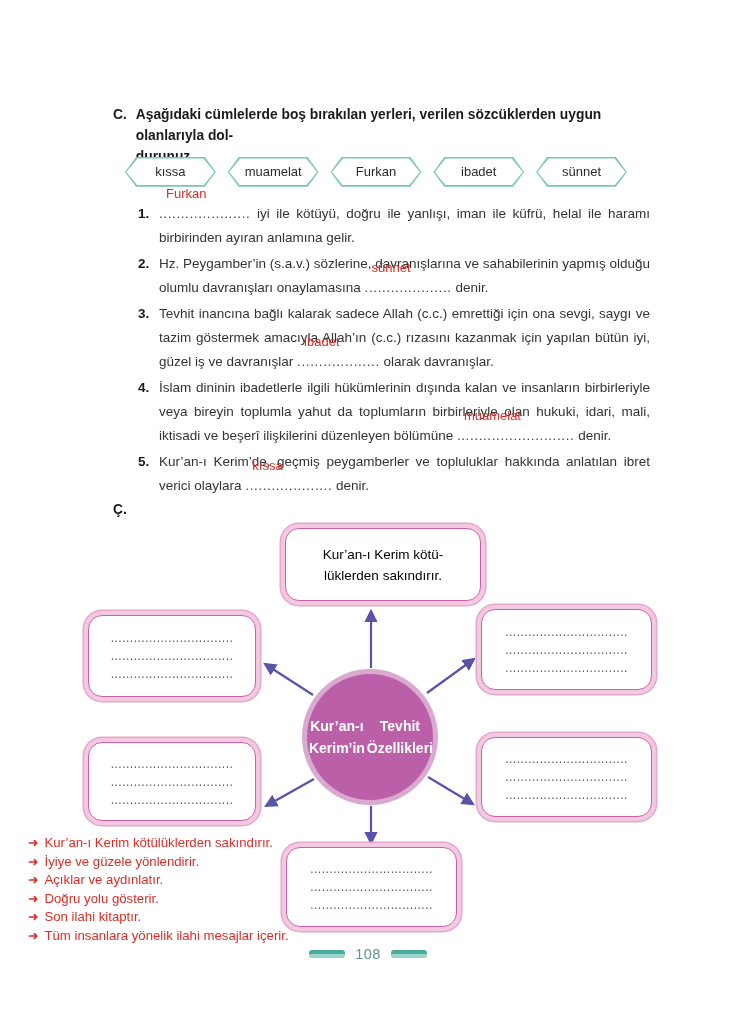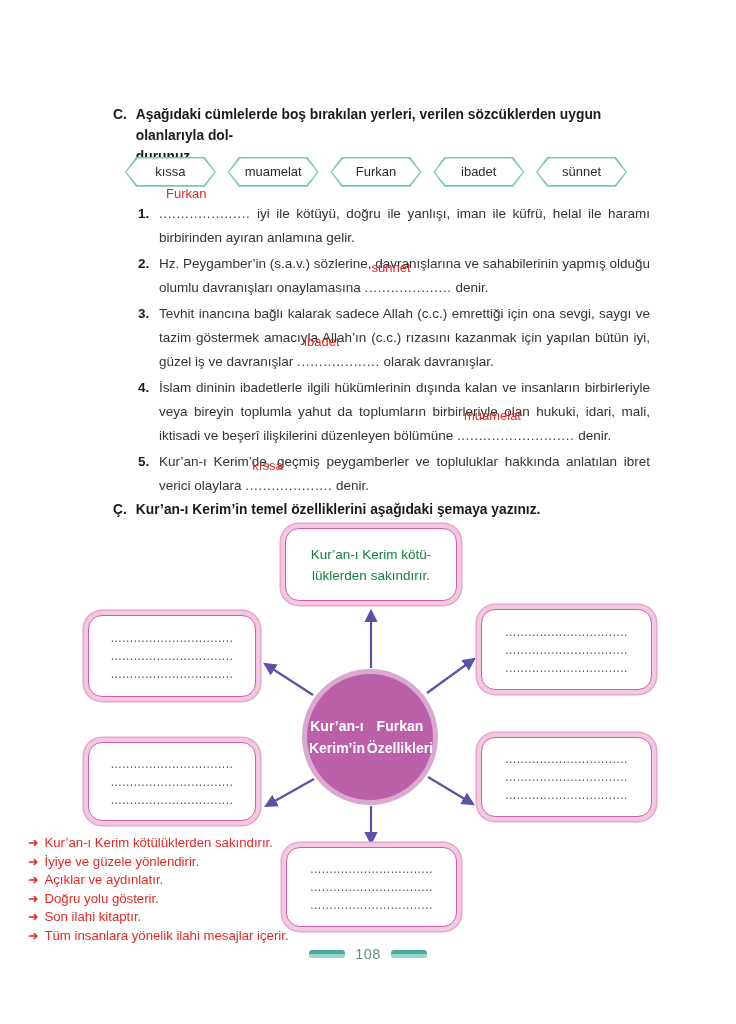--- a/index.html
+++ b/index.html
@@ -58,21 +58,21 @@
 
   
   .dbox {
     position:absolute;
     background:#fff;
     border:1.5px solid #cf5fa9;
     box-shadow:0 0 0 4px #f2c9e1, 0 0 0 5.5px #e7a6cd;
     border-radius:14px;
     display:flex; flex-direction:column; align-items:center; justify-content:center;
   }
-  .dbox-top    { left:285px; top:528px; width:172px; height:73px; font-size:13.5px; line-height:21px; color:#15803d; text-align:center; }
+  .dbox-top    { left:285px; top:528px; width:196px; height:73px; font-size:13.5px; line-height:21px; color:#000000; text-align:center; }
   .dbox-lt     { left:88px;  top:615px; width:168px; height:82px; }
   .dbox-rt     { left:481px; top:609px; width:171px; height:81px; }
   .dbox-lb     { left:88px;  top:742px; width:168px; height:79px; }
   .dbox-rb     { left:481px; top:737px; width:171px; height:80px; }
   .dbox-bottom { left:286px; top:847px; width:171px; height:80px; }
   .write-line { font-size:12px; line-height:18px; color:#555; letter-spacing:0.5px; }
 
   .circle-outer {
     position:absolute; left:302px; top:669px; width:136px; height:136px;
     border-radius:50%; background:#d9a9d0;
@@ -154,21 +154,20 @@
 
     <div class="question">
       <span class="qnum">5.</span>
       <span><span>Kur’an-ı Kerim’de, geçmiş peygamberler ve topluluklar hakkında anlatılan ibret verici olaylara </span><span class="blank"><span class="ans">kıssa</span><span class="dots">....................</span></span><span> denir.</span></span>
     </div>
 
   </div>
 
   <div class="heading heading-cc">
     <span>Ç.</span>
-    <span>Kur’an-ı Kerim’in temel özelliklerini aşağıdaki şemaya yazınız.</span>
   </div>
 
   <svg class="arrows" width="736" height="1024" viewBox="0 0 736 1024">
     <defs>
       <marker id="ah" markerWidth="7" markerHeight="7" refX="5" refY="3" orient="auto">
         <path d="M0,0 L6,3 L0,6 Z" fill="#5a52a8"></path>
       </marker>
     </defs>
     <line x1="371" y1="668" x2="371" y2="611" stroke="#5a52a8" stroke-width="2.2" marker-end="url(#ah)"></line>
     <line x1="313" y1="695" x2="265" y2="664" stroke="#5a52a8" stroke-width="2.2" marker-end="url(#ah)"></line>
@@ -209,21 +208,21 @@
 
   <div class="dbox dbox-bottom">
     <div class="write-line">................................</div>
     <div class="write-line">................................</div>
     <div class="write-line">................................</div>
   </div>
 
   <div class="circle-outer">
     <div class="circle-inner">
       <div>Kur’an-ı Kerim’in</div>
-      <div>Furkan Özellikleri</div>
+      <div>Tevhit Özellikleri</div>
     </div>
   </div>
 
   <div class="answer-key">
     <div class="red-row">
         <span class="bullet">➜</span>
         <span>Kur’an-ı Kerim kötülüklerden sakındırır.</span>
       </div>
     <div class="red-row">
         <span class="bullet">➜</span>

